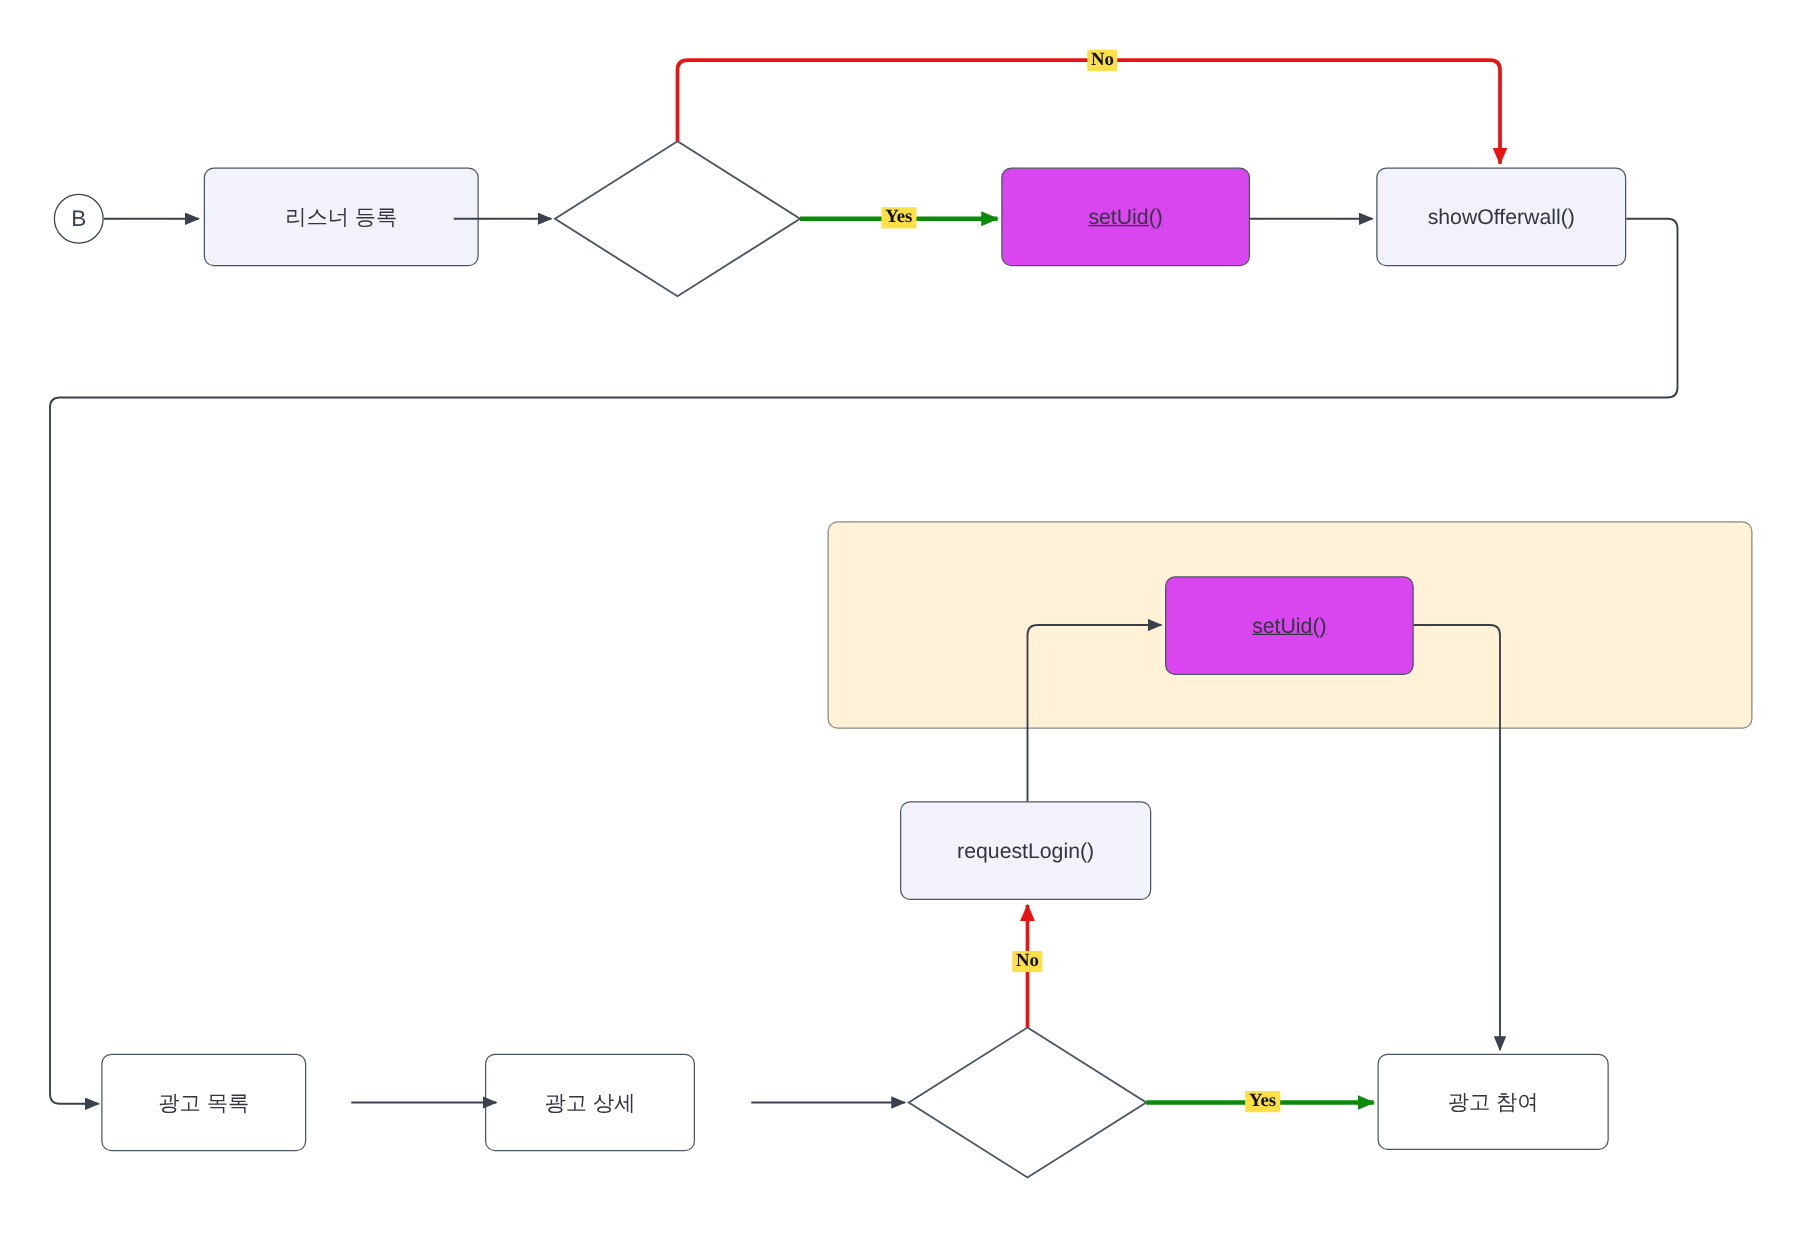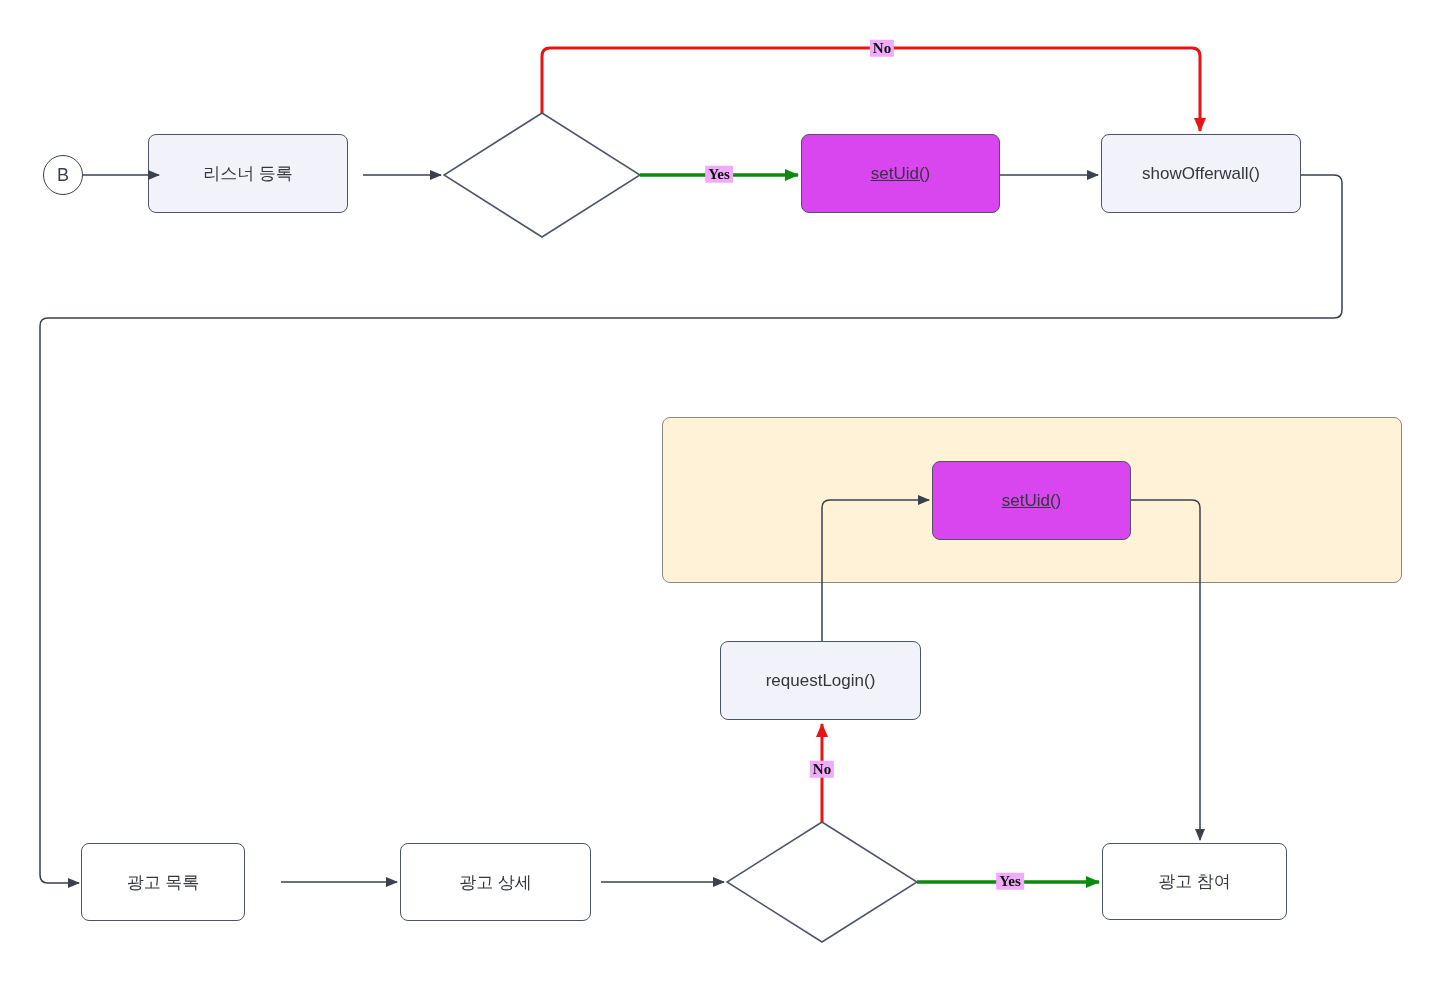--- a/index.html
+++ b/index.html
@@ -25,35 +25,35 @@
     font-size:18px;color:#3A414D;z-index:1;
   }
   svg.wires{position:absolute;left:0;top:0;z-index:2;pointer-events:none;}
   .diamond-label{
     position:absolute;z-index:3;display:flex;flex-direction:column;align-items:center;justify-content:center;
     font-size:17px;color:#33353f;text-align:center;line-height:1.25;pointer-events:none;
   }
   .edge-label{
     position:absolute;z-index:3;transform:translate(-50%,-50%);
     font-family:"Liberation Serif","DejaVu Serif",serif;font-weight:bold;font-size:15px;
-    color:#111111;background:#f0abfc;padding:0 3px;line-height:1.1;pointer-events:none;
+    color:#111111;background:#fde047;padding:0 3px;line-height:1.1;pointer-events:none;
   }
 </style>
 </head>
 <body>
 
 <div class="stage">
 
   <div class="container-box" style="left:662px;top:417px;width:740px;height:166px;"></div>
 
   <div class="circle" style="left:43px;top:155px;">
     <span>B</span>
   </div>
 
-  <div class="node lavender" style="left:148px;top:134px;width:200px;height:79px;">
+  <div class="node lavender" style="left:163px;top:134px;width:220px;height:79px;">
     <span>리스너 등록</span>
   </div>
 
   <div class="node purple" style="left:801px;top:134px;width:199px;height:79px;">
     <span>setUid()</span>
   </div>
 
   <div class="node lavender" style="left:1101px;top:134px;width:200px;height:79px;">
     <span>showOfferwall()</span>
   </div>
@@ -63,21 +63,21 @@
   </div>
 
   <div class="node lavender" style="left:720px;top:641px;width:201px;height:79px;">
     <span>requestLogin()</span>
   </div>
 
   <div class="node white" style="left:81px;top:843px;width:164px;height:78px;">
     <span>광고 목록</span>
   </div>
 
-  <div class="node white" style="left:400px;top:843px;width:191px;height:78px;">
+  <div class="node white" style="left:388px;top:843px;width:168px;height:78px;">
     <span>광고 상세</span>
   </div>
 
   <div class="node white" style="left:1102px;top:843px;width:185px;height:77px;">
     <span>광고 참여</span>
   </div>
 
   <svg class="wires" width="1441" height="986" viewBox="0 0 1441 986">
     <defs>
       <marker id="arrow-dark" markerWidth="12" markerHeight="10" refX="11" refY="5" orient="auto" markerUnits="userSpaceOnUse">

